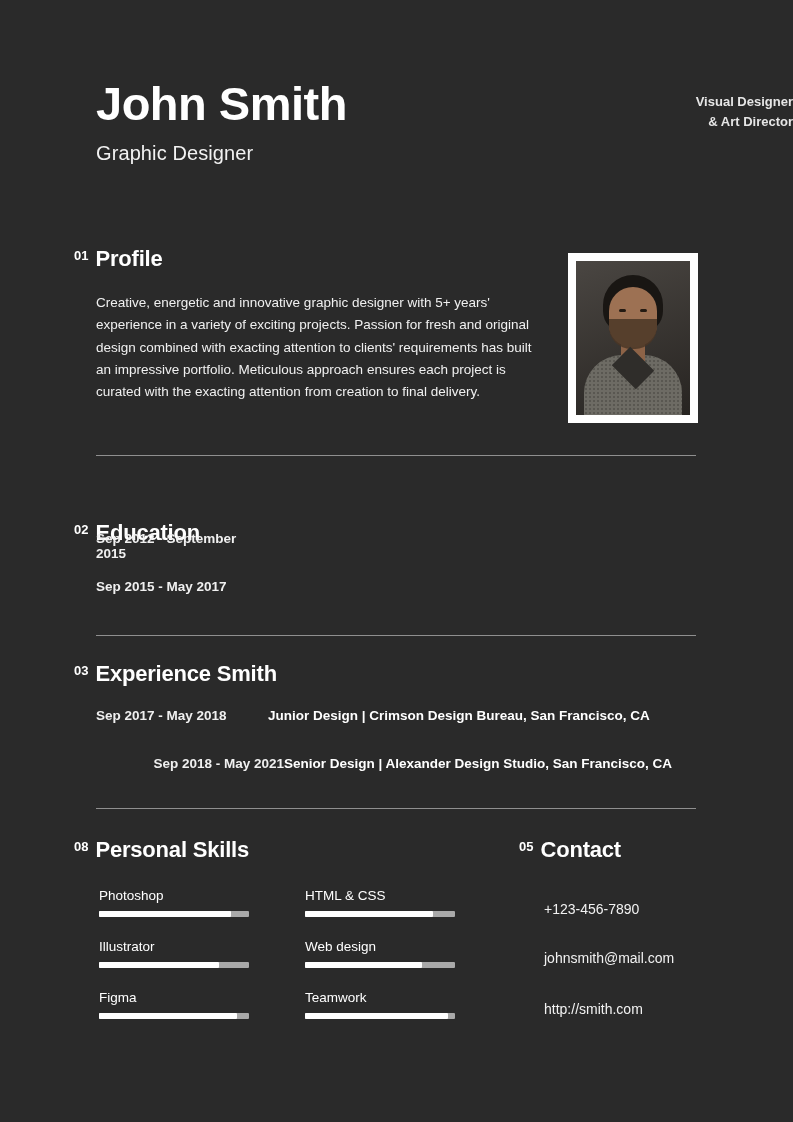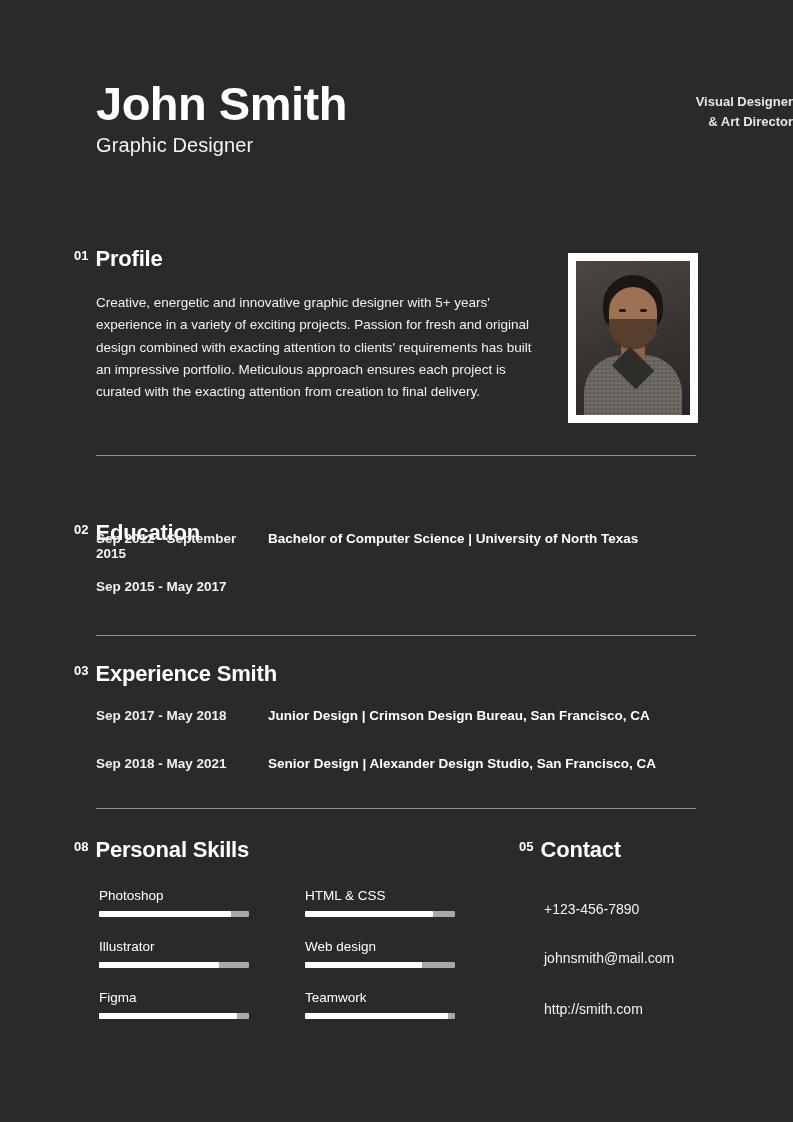--- a/index.html
+++ b/index.html
@@ -24,21 +24,21 @@
     font-size: 47px;
     font-weight: bold;
     letter-spacing: -0.5px;
     line-height: 1.1;
     color: #ffffff;
   }
   .role {
     font-size: 20px;
     font-weight: 400;
     color: #f2f2f2;
-    margin-top: 4px;
+    margin-top: 12px;
     letter-spacing: 0.1px;
   }
   .tagline {
     position: absolute;
     right: 0;
     top: 92px;
     width: 220px;
     text-align: right;
     font-size: 13px;
     font-weight: bold;
@@ -132,21 +132,21 @@
     font-weight: bold;
     color: #ffffff;
   }
   #edu-0 { left: 96px; top: 531px; }
   #edu-1 { left: 96px; top: 579px; }
   #div-2 { top: 635px; }
 
   
   #sec-experience { left: 74px; top: 661px; }
   #exp-0 { left: 96px; top: 708px; }
-  #exp-1 { left: 96px; top: 756px; }
+  #exp-1 { left: 112px; top: 756px; text-align: right; }
   #div-3 { top: 808px; }
 
   
   #sec-skills { left: 74px; top: 837px; }
   #sec-contact { left: 519px; top: 837px; }
 
   .skill { position: absolute; width: 150px; }
   .skill-label { font-size: 13.5px; color: #ffffff; margin-bottom: 8px; }
   .skill-bar {
     position: relative;
@@ -211,21 +211,20 @@
   </div>
 
   <div class="divider" id="div-1"></div>
 
   <div class="section-head" id="sec-education">
     <span class="sec-num">02</span>
     <span class="sec-title">Education</span>
   </div>
   <div class="entry" id="edu-0">
     <span class="entry-date">Sep 2012 - September 2015</span>
-    <span class="entry-desc">Bachelor of Computer Science | University of North Texas</span>
   </div>
   <div class="entry" id="edu-1">
     <span class="entry-date">Sep 2015 - May 2017</span>
   </div>
 
   <div class="divider" id="div-2"></div>
 
   <div class="section-head" id="sec-experience">
     <span class="sec-num">03</span>
     <span class="sec-title">Experience Smith</span>

